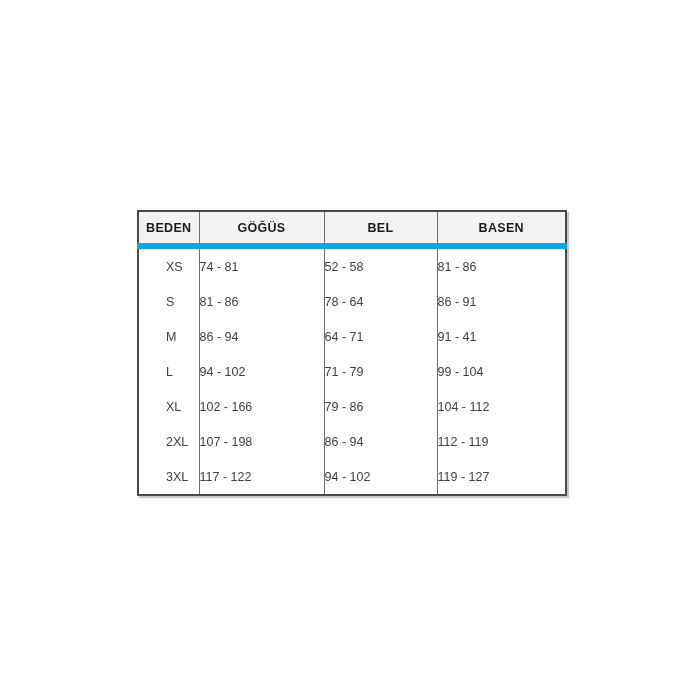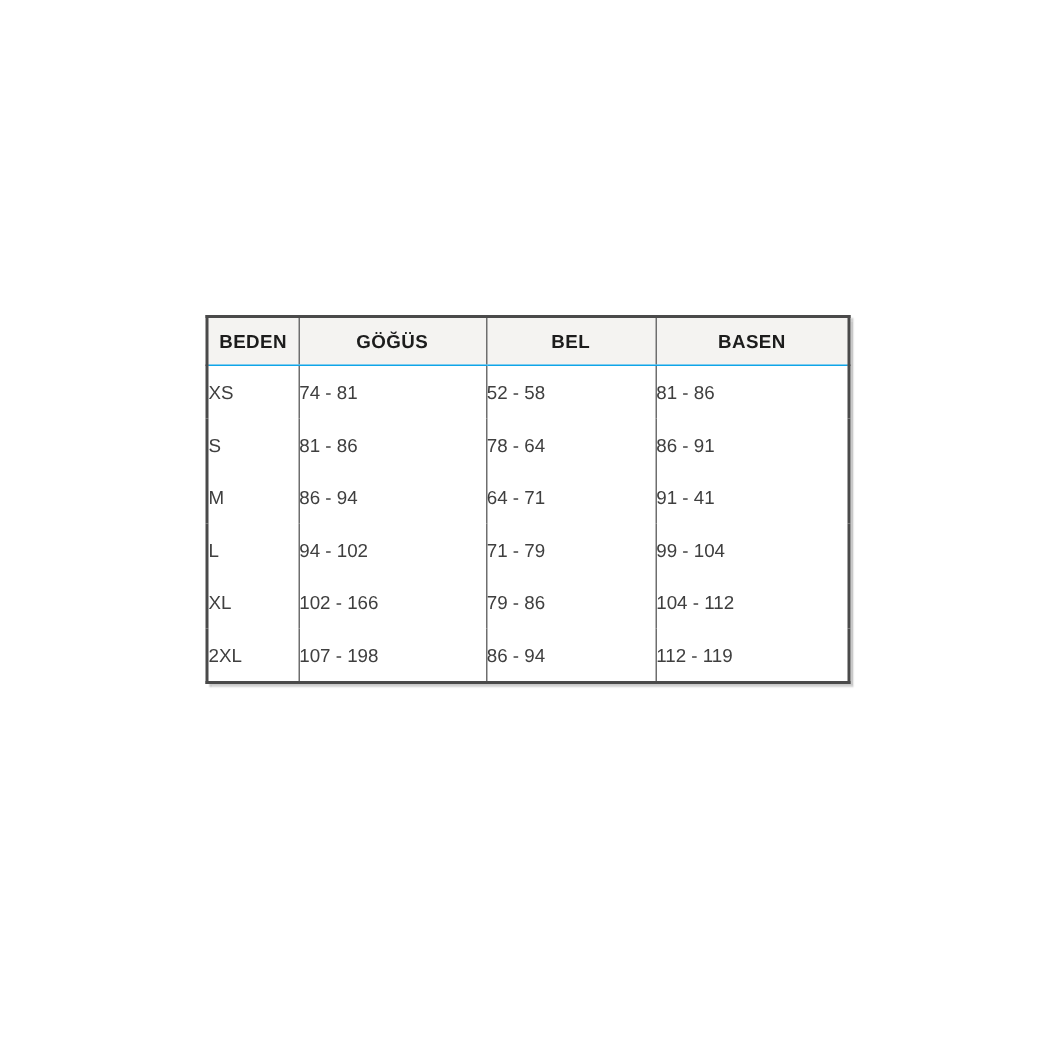--- a/index.html
+++ b/index.html
@@ -25,21 +25,21 @@
     box-shadow: 2px 2px 1px rgba(100,100,100,0.35);
     background: #ffffff;
   }
   col.c1 { width: 61px; }
   col.c2 { width: 125px; }
   col.c3 { width: 113px; }
   col.c4 { width: 129px; }
   thead th {
     height: 31px;
     background: #f4f3f1;
-    border-bottom: 1px solid #0ea5e9;
+    border-bottom: 6px solid #0ea5e9;
     font-size: 12.5px;
     font-weight: 700;
     letter-spacing: 0.3px;
     color: #1c1c1c;
     text-align: center;
     padding: 0;
   }
   tbody td {
     height: 35px;
     font-size: 12.5px;
@@ -48,21 +48,21 @@
     text-align: left;
     padding: 0;
     background: #ffffff;
   }
   th + th, td + td {
     border-left: 1px solid #6e6e6e;
     margin-left: 24px;
   }
   tbody td.size-cell {
     text-align: left;
-    padding-left: 0;
+    padding-left: 27px;
     margin-left: 46px;
   }
 </style>
 </head>
 <body>
 
 <table class="size-table">
   <colgroup>
     <col class="c1">
       <col class="c2">
@@ -107,14 +107,20 @@
       <td>102 - 166</td>
       <td>79 - 86</td>
       <td>104 - 112</td>
     </tr>
     <tr>
       <td class="size-cell">2XL</td>
       <td>107 - 198</td>
       <td>86 - 94</td>
       <td>112 - 119</td>
     </tr>
+    <tr>
+      <td class="size-cell">3XL</td>
+      <td>117 - 122</td>
+      <td>94 - 102</td>
+      <td>119 - 127</td>
+    </tr>
   </tbody>
 </table>
 
 </body></html>

